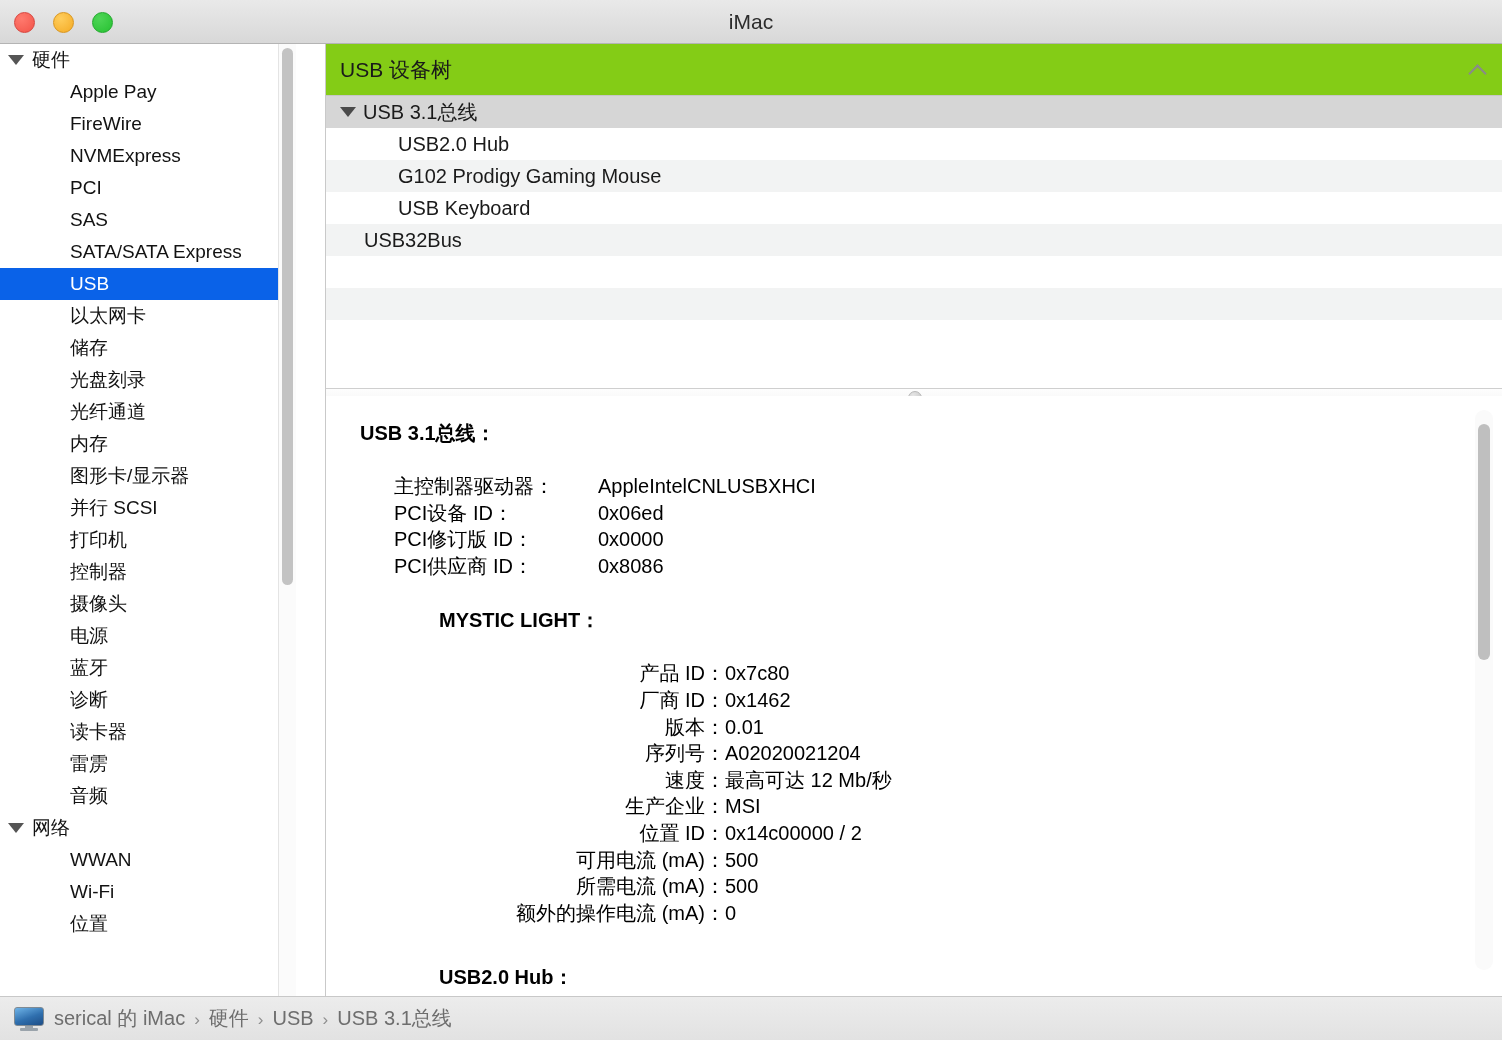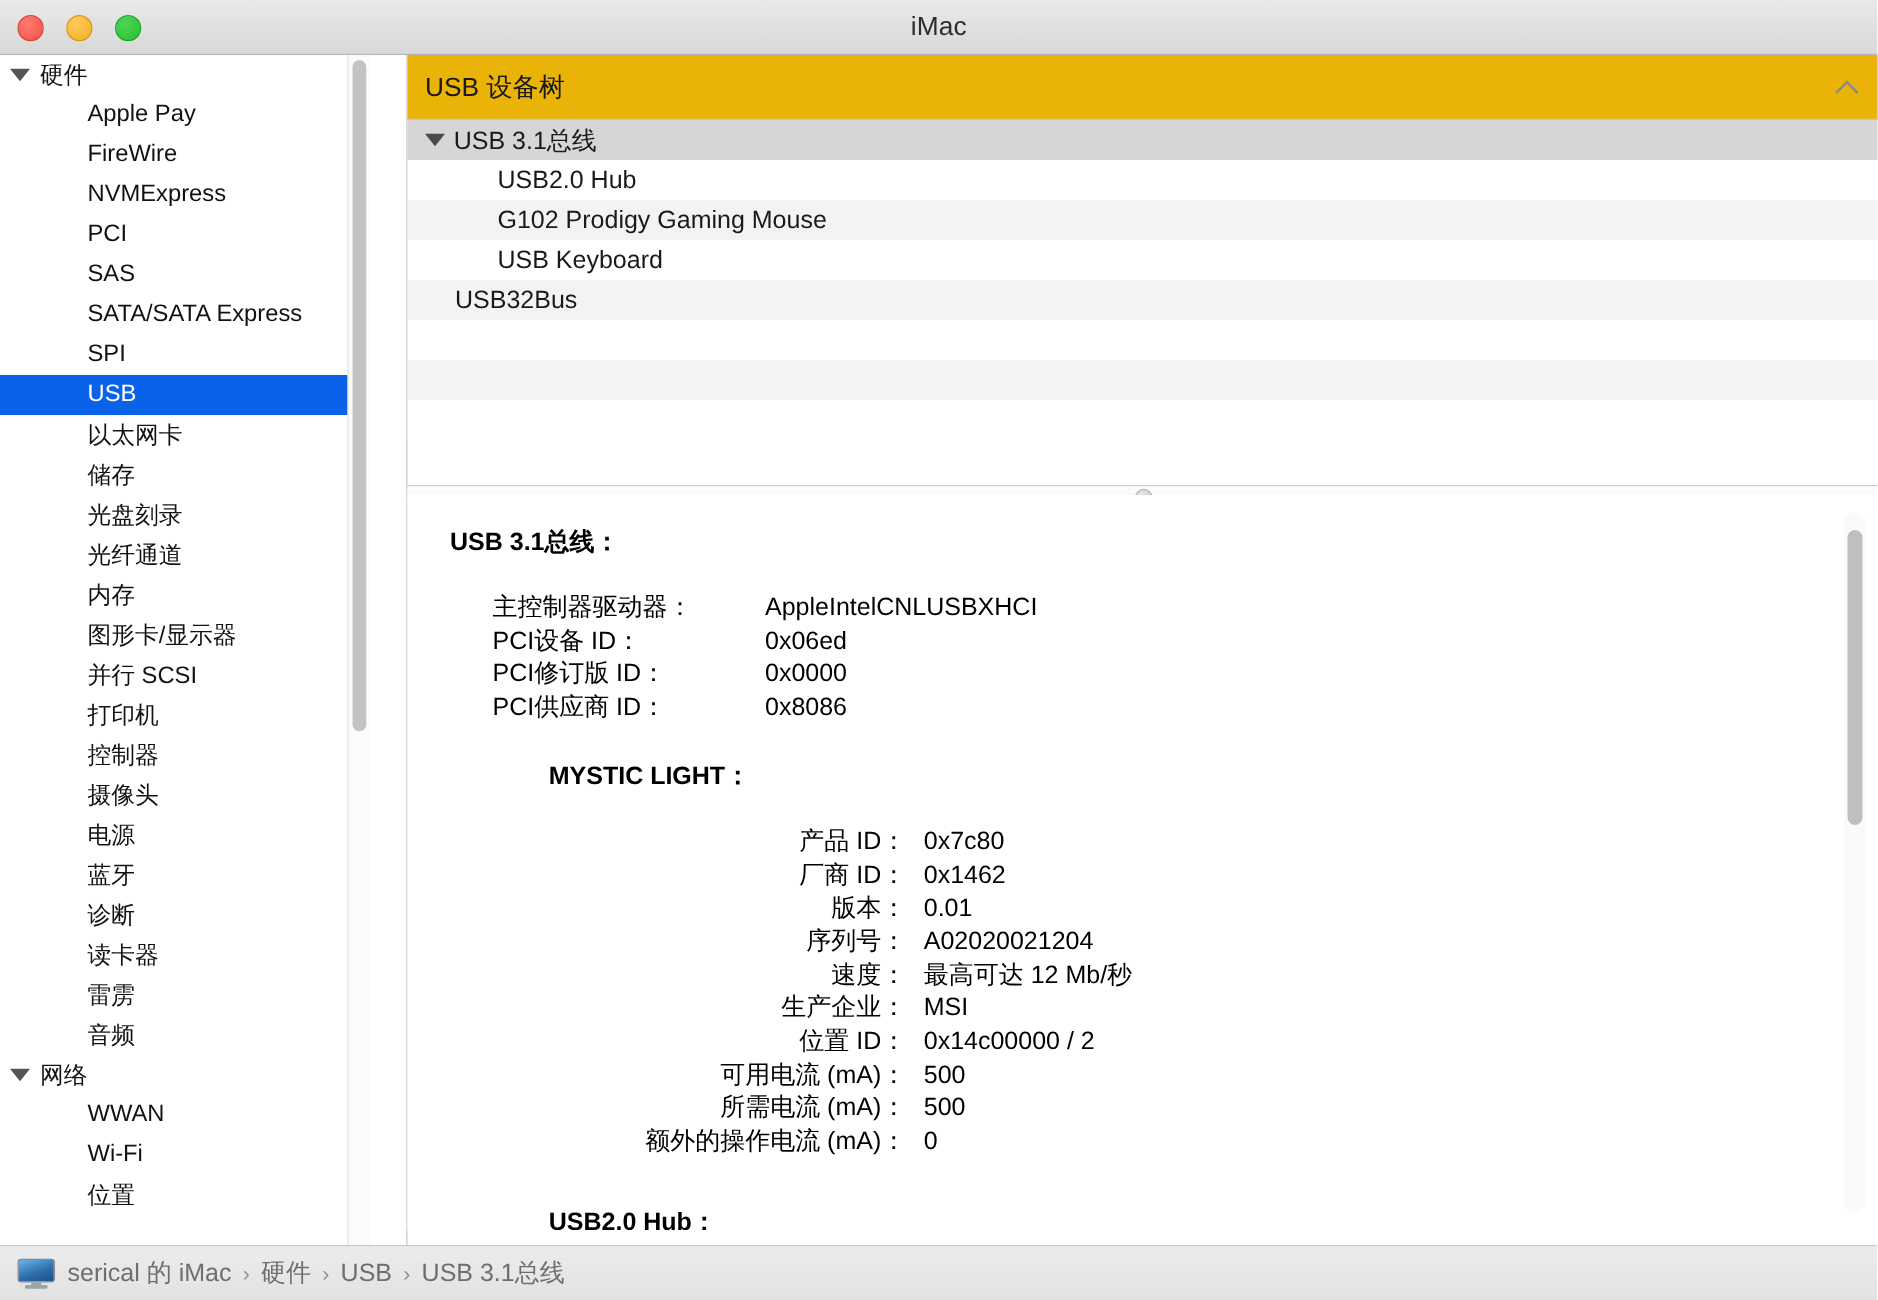--- a/index.html
+++ b/index.html
@@ -59,21 +59,21 @@
   
   .right { position:absolute; left:296px; top:0; width:1206px; height:952px; background:#fff; }
   .pane-wrap {
     position:absolute; left:29px; top:0; width:1177px; height:952px;
     border-left:1px solid #c9c9c9;
   }
 
   
   .tree-header {
     position:absolute; top:0; left:0; width:1177px; height:52px;
-    background:#eab308; border-bottom:1px solid #c6c6c6;
+    background:#84cc16; border-bottom:1px solid #c6c6c6;
     display:flex; align-items:center; padding:0 14px;
   }
   .tree-header .htitle { font-size:21px; color:#1a1a1a; flex:1; }
   .chev-up { width:20px; height:20px; position:relative; }
   .chev-up::before{
     content:""; position:absolute; left:2px; top:7px; width:11px; height:11px;
     border-left:2.4px solid #8a8a8a; border-top:2.4px solid #8a8a8a;
     transform:rotate(45deg);
   }
 
@@ -113,21 +113,21 @@
     position:absolute; top:352px; left:0; width:1177px; height:588px;
     background:#ffffff; overflow:hidden;
   }
   .detail-inner { position:absolute; left:0; top:0; width:1130px; padding:24px 0 0 34px; }
   .sec-title { font-size:20px; font-weight:bold; color:#000; margin-bottom:26px; }
   .sec-title.indent { margin-left:79px; margin-top:28px; }
   .kv-list { margin-left:34px; }
   .kv-list.indent { margin-left:113px;text-align:right; }
   .kv {
     display:flex; align-items:baseline;
-    font-size:20px; color:#000; line-height:26.6px; white-space:nowrap;gap:14px;
+    font-size:20px; color:#000; line-height:26.6px; white-space:nowrap;
   }
   .kv .k { width:204px; flex:none; }
   .kv-list.indent .kv .k { width:252px; }
   .kv .v { }
   .gap-sm { height:10px; }
   .det-sb-track {
     position:absolute; right:10px; top:14px; width:18px; height:560px;
     background:#fafafa; border-radius:9px;
   }
   .det-sb-thumb {
@@ -193,23 +193,20 @@
           </div>
           <div class="side-row leaf">
             <span>PCI</span>
           </div>
           <div class="side-row leaf">
             <span>SAS</span>
           </div>
           <div class="side-row leaf">
             <span>SATA/SATA Express</span>
           </div>
-          <div class="side-row leaf">
-            <span>SPI</span>
-          </div>
           <div class="side-row leaf selected">
             <span>USB</span>
           </div>
           <div class="side-row leaf">
             <span>以太网卡</span>
           </div>
           <div class="side-row leaf">
             <span>储存</span>
           </div>
           <div class="side-row leaf">

